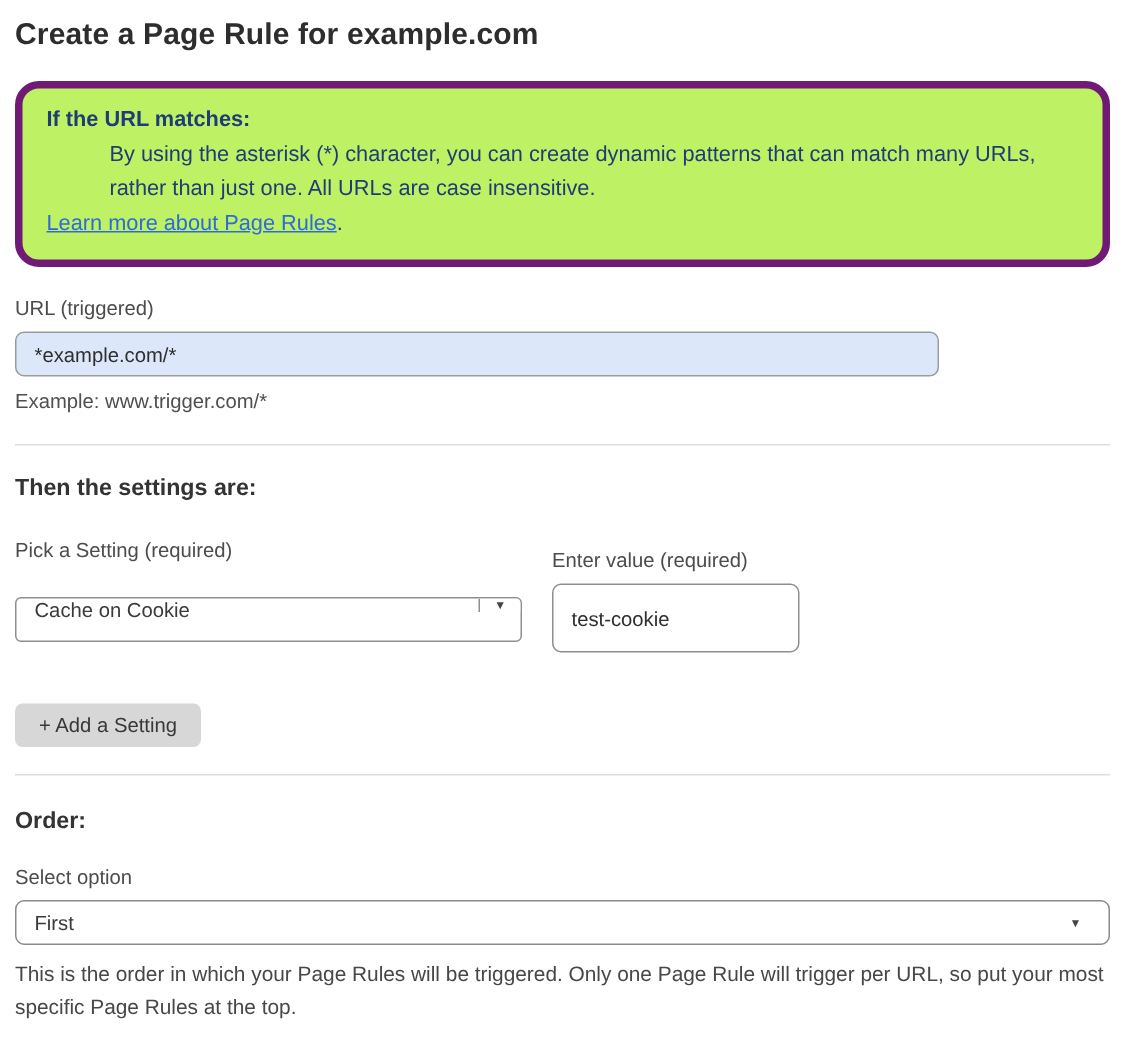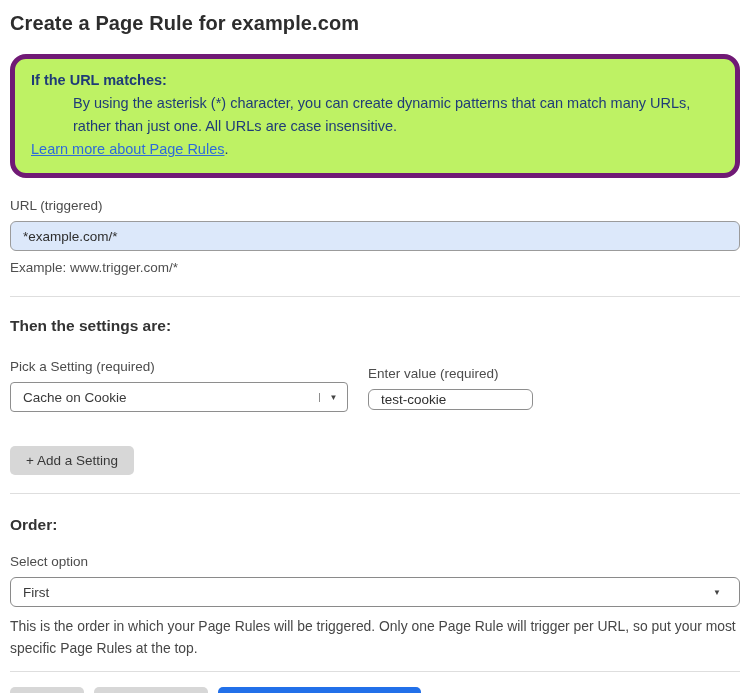--- a/index.html
+++ b/index.html
@@ -39,21 +39,21 @@
   .info-link-line { color: #1f3c77; }
 
   .field-label {
     margin-top: 20px;
     font-size: 13.5px;
     color: #4c4c4c;
   }
 
   .url-input {
     margin-top: 8px;
-    width: 730px;
+    width: 616px;
     height: 30px;
     background: #dce8fa;
     border: 1px solid #9b9b9b;
     border-radius: 6px;
     padding: 0 12px;
     font-size: 13.5px;
     color: #2e2e2e;
     font-family: "Liberation Sans", sans-serif;
     outline: none;
   }
@@ -81,27 +81,27 @@
   .settings-row {
     margin-top: 24px;
     display: flex;
     align-items: flex-start;
   }
   .setting-col { width: 338px; }
   .value-col { margin-left: 20px; width: 165px; padding-top: 7px; }
   .col-label { font-size: 13.5px; color: #4c4c4c; }
 
   .custom-select {
-    margin-top: 8px;
+    margin-top: 24px;
     height: 30px;
     border: 1px solid #8e8e8e;
     border-radius: 4px;
     background: #ffffff;
     display: flex;
-    align-items: center;
+    align-items: flex-start;
     cursor: pointer;
     overflow: hidden;
   }
   .custom-select .select-text {
     flex: 1;
     display: flex;
     align-items: center;
     padding: 0 12px;
     font-size: 13.5px;
     color: #3a3a3a;
@@ -113,21 +113,21 @@
     align-items: center;
     justify-content: center;
     font-size: 8px;
     color: #444;
     background: #ffffff;
   }
 
   .value-input {
     margin-top: 8px;
     width: 165px;
-    height: 21px;
+    height: 46px;
     border: 1px solid #8e8e8e;
     border-radius: 6px;
     background: #ffffff;
     padding: 0 12px;
     font-size: 13.5px;
     color: #2e2e2e;
     font-family: "Liberation Sans", sans-serif;
     outline: none;
   }
 

